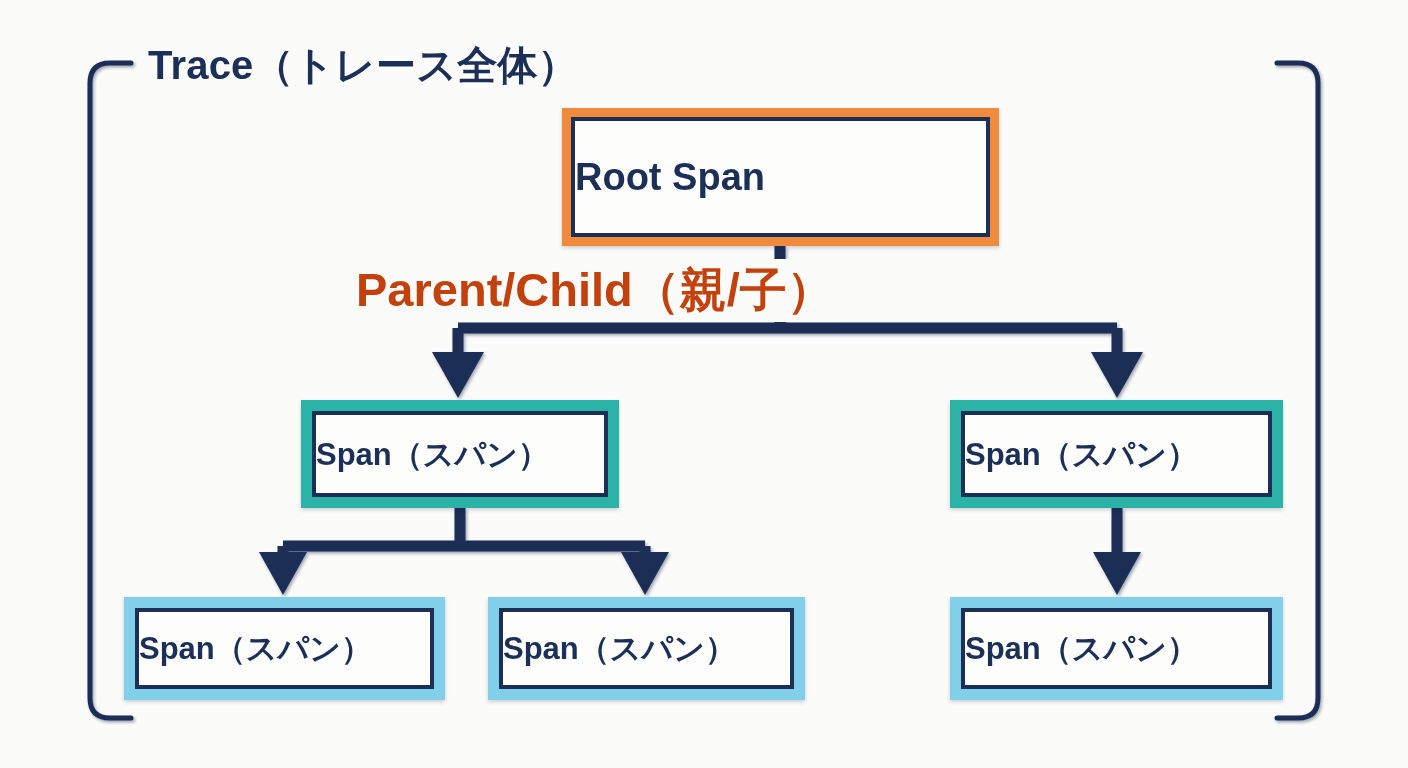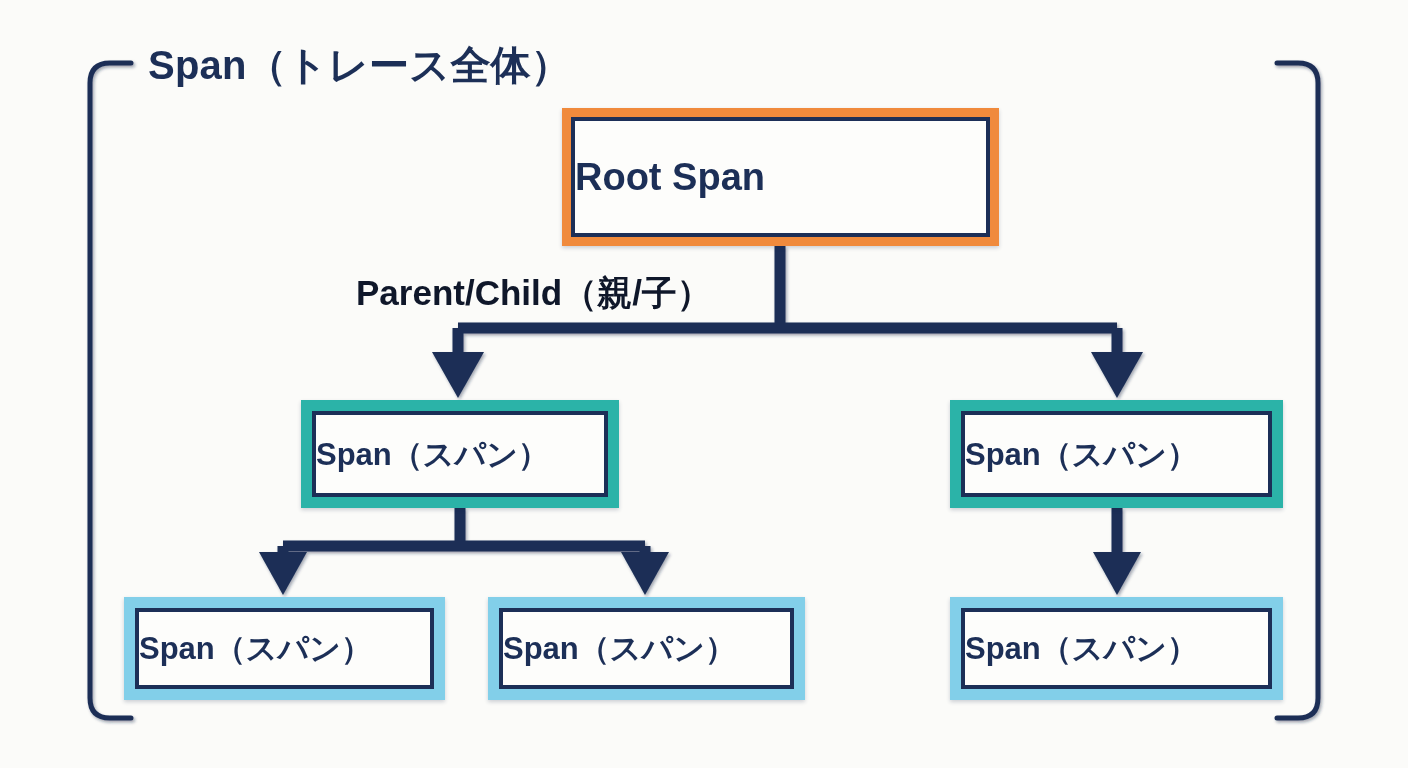--- a/index.html
+++ b/index.html
@@ -32,24 +32,24 @@
     font-weight: 700;
     color: #1c2f57;
     letter-spacing: 0.2px;
     white-space: nowrap;
   }
 
   
   .edge-label {
     position: absolute;
     left: 352px;
-    top: 270px;
-    font-size: 35px;
+    top: 259px;
+    font-size: 47px;
     font-weight: 700;
-    color: #0f172a;
+    color: #c2410c;
     white-space: nowrap;
     background: #fbfbf9;
     padding: 0 4px;
   }
 
   
   .node {
     position: absolute;
     box-sizing: border-box;
     display: flex;
@@ -128,21 +128,21 @@
       <polygon points="283,595 259,552 307,552" fill="#1c2f57"></polygon>
 
       <path d="M 645 546 L 645 560" fill="none" stroke="#1c2f57" stroke-width="11"></path>
       <polygon points="645,595 621,552 669,552" fill="#1c2f57"></polygon>
 
       <path d="M 1117 508 L 1117 560" fill="none" stroke="#1c2f57" stroke-width="11"></path>
       <polygon points="1117,595 1093,552 1141,552" fill="#1c2f57"></polygon>
     </g>
   </svg>
 
-  <div class="trace-title">Span（トレース全体）</div>
+  <div class="trace-title">Trace（トレース全体）</div>
 
   <div class="node node-root" style="left:562px; top:108px; width:437px; height:138px;">
     <div class="inner">
       <span class="label">Root Span</span>
     </div>
   </div>
 
   <div class="node node-mid" style="left:301px; top:400px; width:318px; height:108px;">
     <div class="inner">
       <span class="label">Span（スパン）</span>

